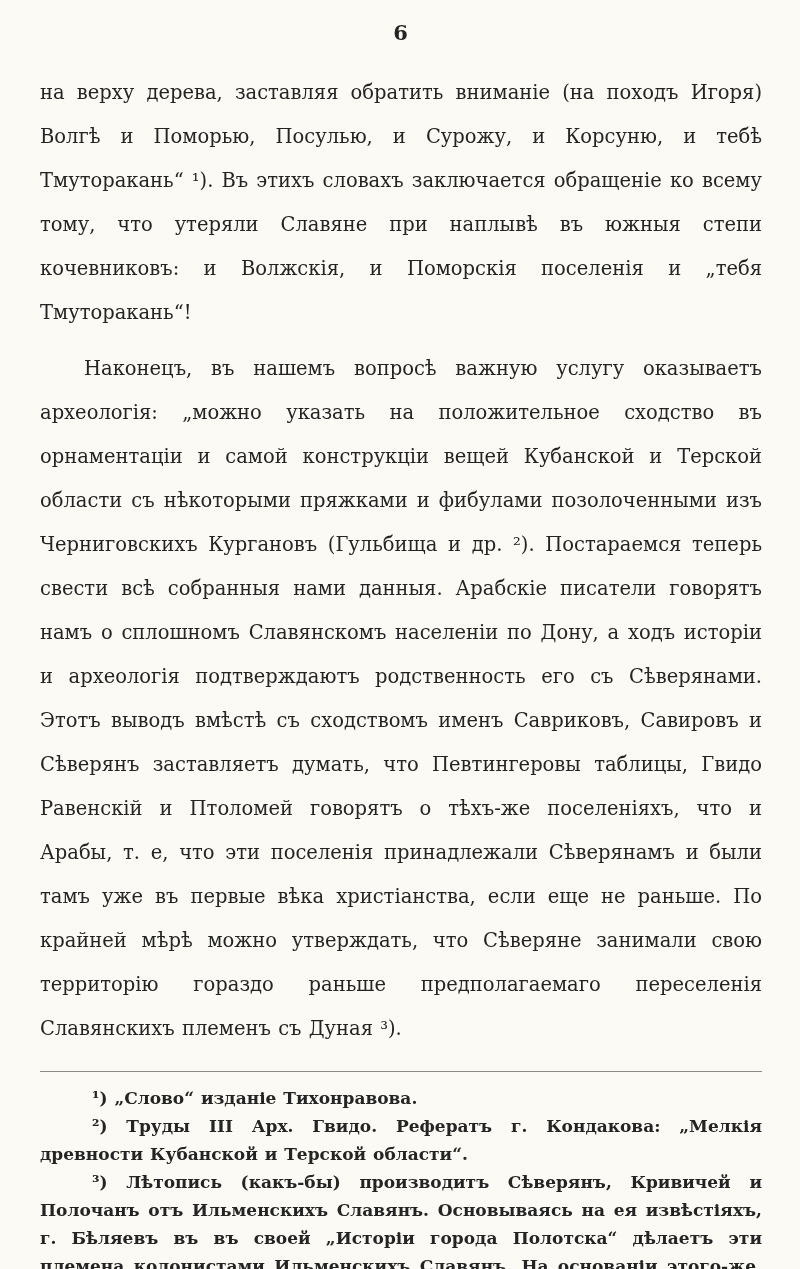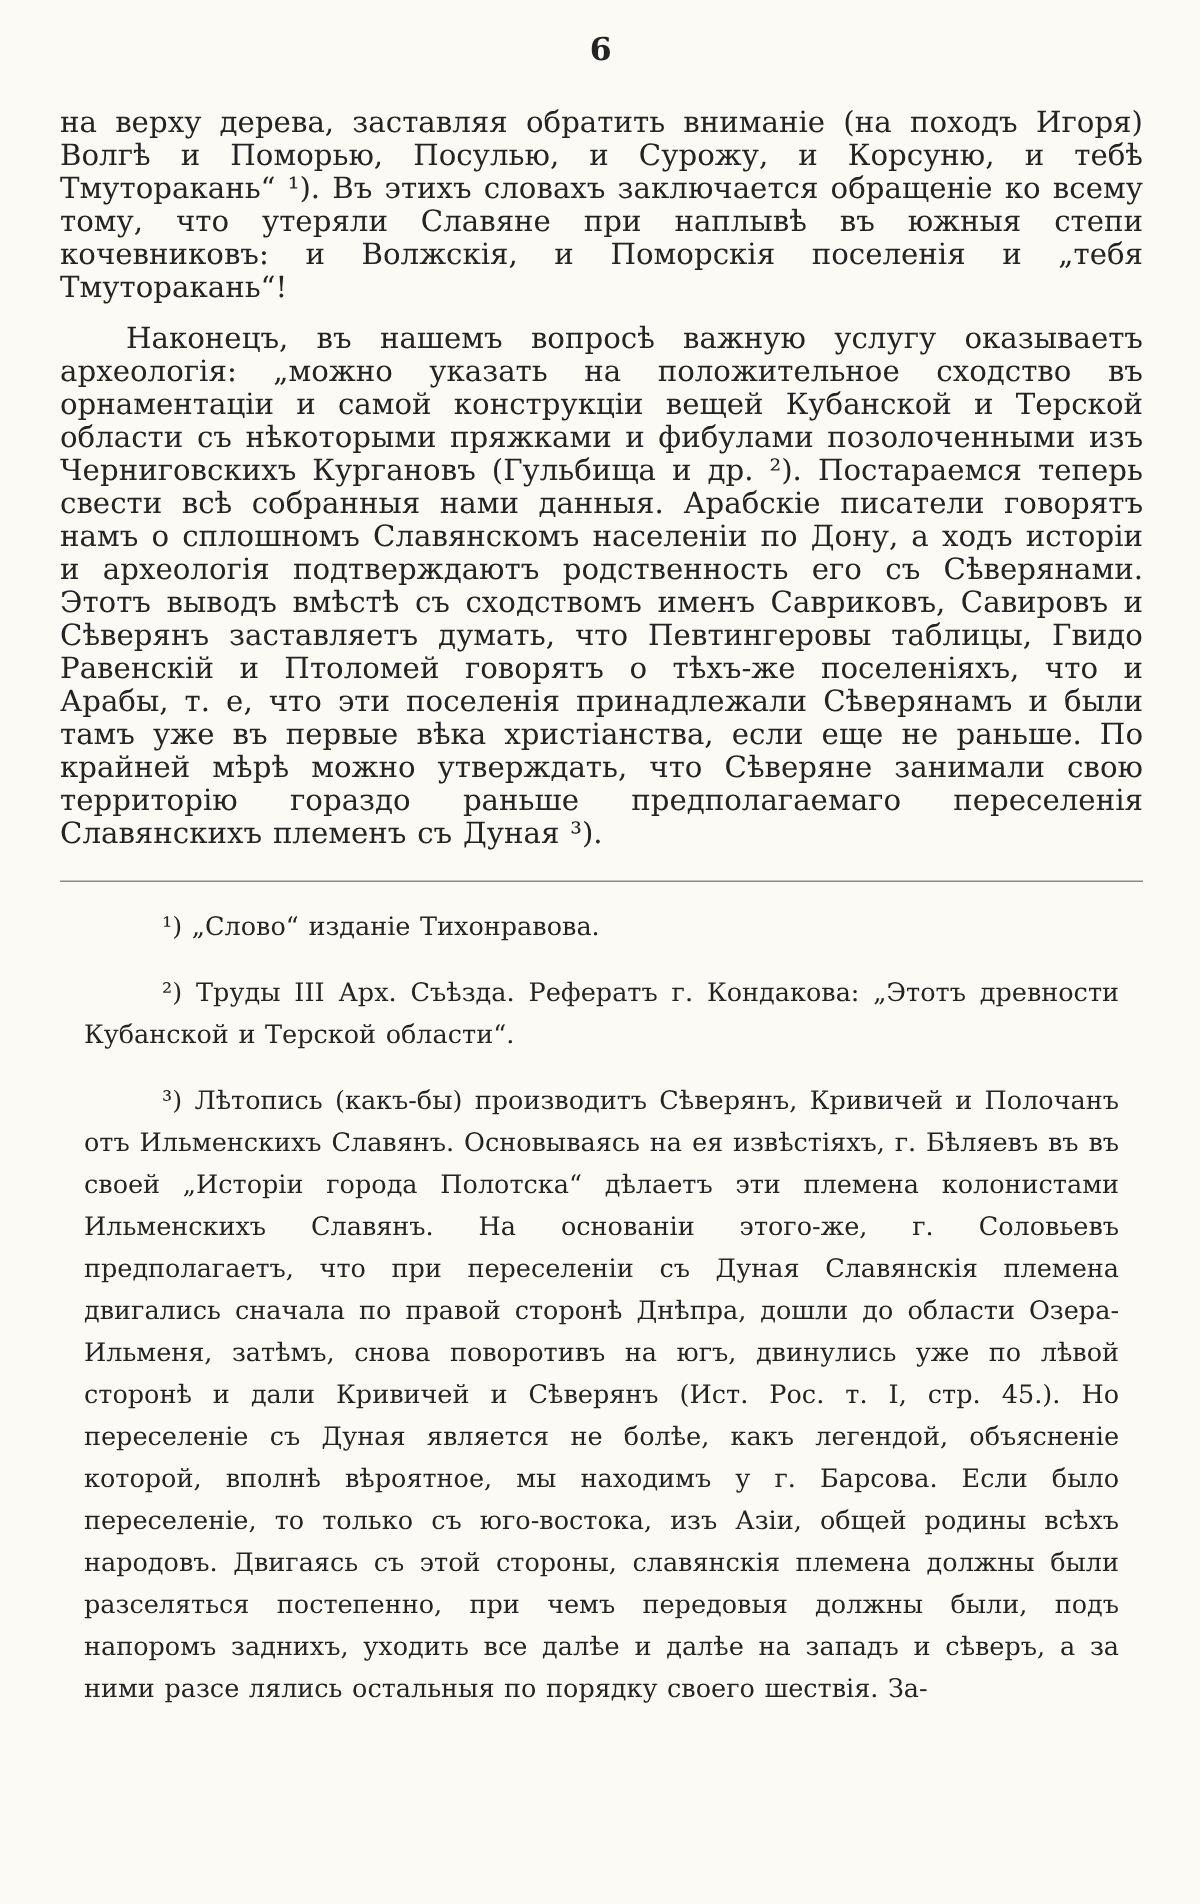--- a/index.html
+++ b/index.html
@@ -26,21 +26,21 @@
     margin-bottom: 26px;
   }
   .page-number {
     display: inline-block;
     font-size: 21px;
     font-weight: bold;
     letter-spacing: 1px;
   }
   .body-text {
     font-size: 19.5px;
-    line-height: 22px;
+    line-height: 44px;
     text-align: justify;
     word-spacing: 1px;
   }
   .para {
     margin: 0;
   }
   .para.indent {
     text-indent: 44px;
     margin-top: 12px;
   }
@@ -50,39 +50,40 @@
     border-top: 1px solid #8d8a83;
     margin: 20px 0 12px 0;
   }
   .footnotes {
     font-size: 17px;
     line-height: 28px;
     text-align: justify;
     word-spacing: 1px;
   }
   .fn {
-    margin: 16px;
+    margin: 0;
     text-indent: 52px;
+    font-weight: bold;
   }
 </style>
 </head>
 <body>
 
 <div class="page">
 
   <header class="page-header">
     <span class="page-number">6</span>
   </header>
 
   <main class="body-text">
     <p class="para">на верху дерева, заставляя обратить вниманіе (на походъ Игоря) Волгѣ и Поморью, Посулью, и Сурожу, и Корсуню, и тебѣ Тмуторакань“ ¹). Въ этихъ словахъ заключается обращеніе ко всему тому, что утеряли Славяне при наплывѣ въ южныя степи кочевниковъ: и Волжскія, и Поморскія поселенія и „тебя Тмуторакань“!</p>
     <p class="para indent">Наконецъ, въ нашемъ вопросѣ важную услугу оказываетъ археологія: „можно указать на положительное сходство въ орнаментаціи и самой конструкціи вещей Кубанской и Терской области съ нѣкоторыми пряжками и фибулами позолоченными изъ Черниговскихъ Кургановъ (Гульбища и др. ²). Постараемся теперь свести всѣ собранныя нами данныя. Арабскіе писатели говорятъ намъ о сплошномъ Славянскомъ населеніи по Дону, а ходъ исторіи и археологія подтверждаютъ родственность его съ Сѣверянами. Этотъ выводъ вмѣстѣ съ сходствомъ именъ Савриковъ, Савировъ и Сѣверянъ заставляетъ думать, что Певтингеровы таблицы, Гвидо Равенскій и Птоломей говорятъ о тѣхъ-же поселеніяхъ, что и Арабы, т. е, что эти поселенія принадлежали Сѣверянамъ и были тамъ уже въ первые вѣка христіанства, если еще не раньше. По крайней мѣрѣ можно утверждать, что Сѣверяне занимали свою территорію гораздо раньше предполагаемаго переселенія Славянскихъ племенъ съ Дуная ³).</p>
   </main>
 
   <hr class="footnote-rule">
 
   <section class="footnotes">
     <p class="fn">¹) „Слово“ изданіе Тихонравова.</p>
-    <p class="fn">²) Труды III Арх. Съѣзда. Рефератъ г. Кондакова: „Этотъ древности Кубанской и Терской области“.</p>
+    <p class="fn">²) Труды III Арх. Гвидо. Рефератъ г. Кондакова: „Мелкія древности Кубанской и Терской области“.</p>
     <p class="fn">³) Лѣтопись (какъ-бы) производитъ Сѣверянъ, Кривичей и Полочанъ отъ Ильменскихъ Славянъ. Основываясь на ея извѣстіяхъ, г. Бѣляевъ въ въ своей „Исторіи города Полотска“ дѣлаетъ эти племена колонистами Ильменскихъ Славянъ. На основаніи этого-же, г. Соловьевъ предполагаетъ, что при переселеніи съ Дуная Славянскія племена двигались сначала по правой сторонѣ Днѣпра, дошли до области Озера-Ильменя, затѣмъ, снова поворотивъ на югъ, двинулись уже по лѣвой сторонѣ и дали Кривичей и Сѣверянъ (Ист. Рос. т. I, стр. 45.). Но переселеніе съ Дуная является не болѣе, какъ легендой, объясненіе которой, вполнѣ вѣроятное, мы находимъ у г. Барсова. Если было переселеніе, то только съ юго-востока, изъ Азіи, общей родины всѣхъ народовъ. Двигаясь съ этой стороны, славянскія племена должны были разселяться постепенно, при чемъ передовыя должны были, подъ напоромъ заднихъ, уходить все далѣе и далѣе на западъ и сѣверъ, а за ними разсе лялись остальныя по порядку своего шествія. За-</p>
   </section>
 
 </div>
 
 </body></html>

